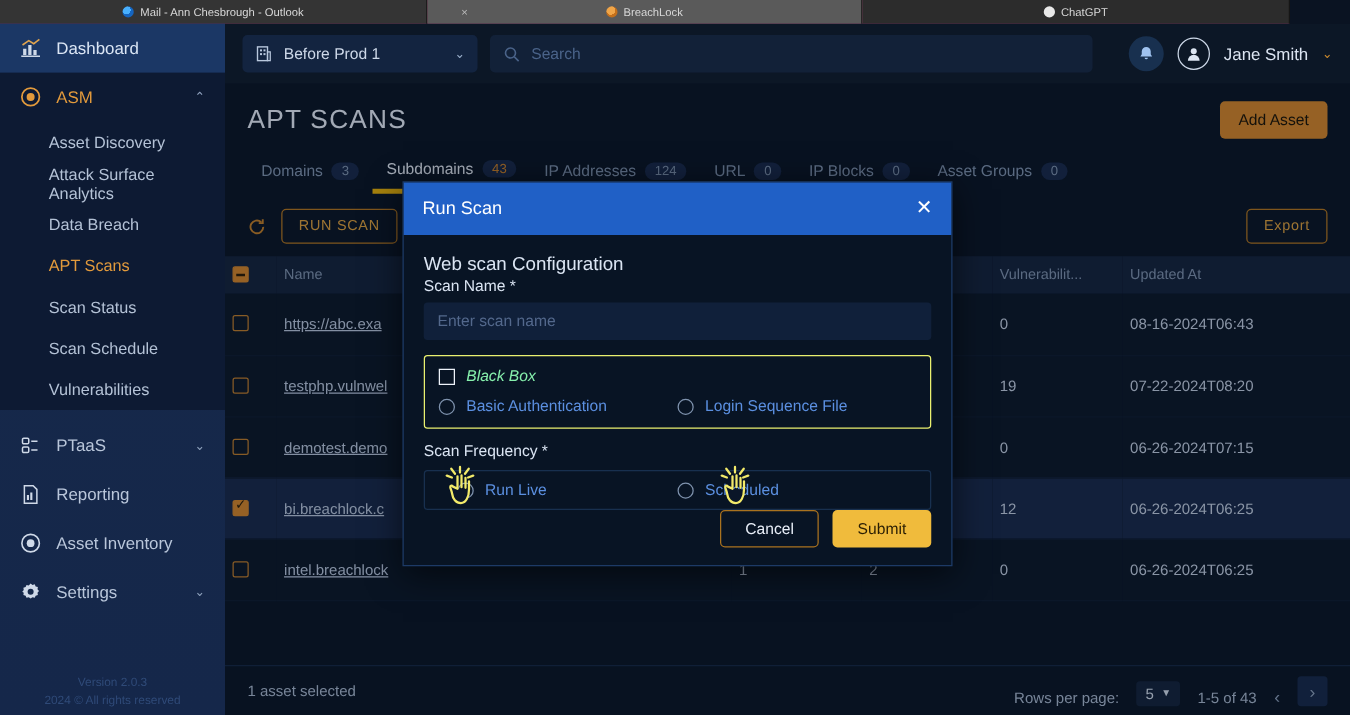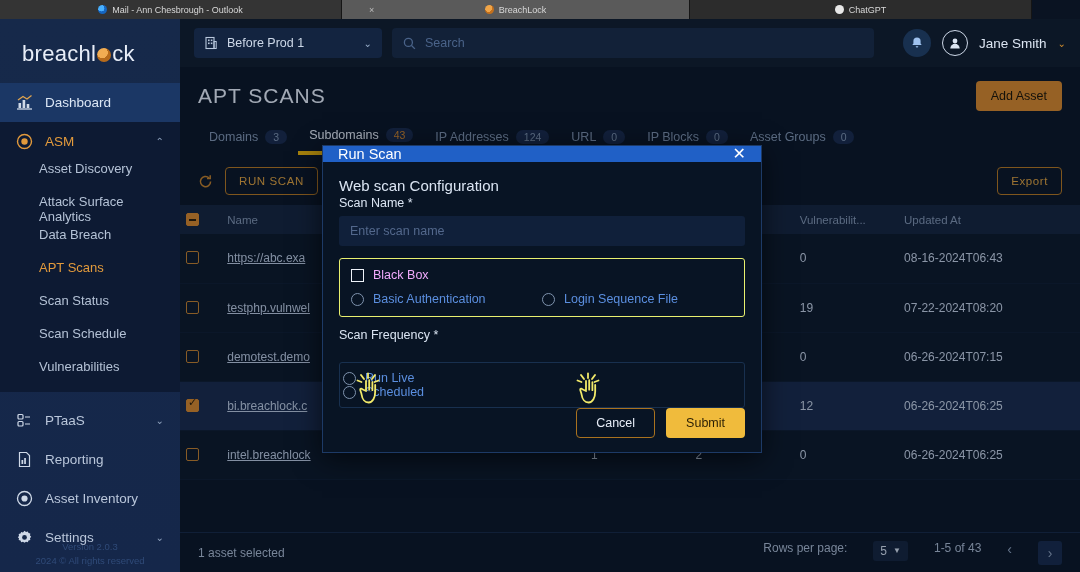--- a/index.html
+++ b/index.html
@@ -47,21 +47,21 @@
   }
   .navitem {
     display:flex; align-items:center; gap:12px; padding:0 16px; height:39px;
     color:#b9c6da; font-size:13.5px; cursor:pointer; position:relative;
   }
   .navitem.active-top { background:#1b3765; color:#dbe6f5; }
   .navitem .ico { width:17px;height:17px; flex:none; display:flex; align-items:center; justify-content:center; }
   .navitem .chev { margin-left:auto; font-size:10px; color:#8fa2bd; }
   .navitem.accent { color:#e29a3c;text-align:right; }
   .subitem {
-    padding:0 16px 0 39px; height:33px; display:flex; align-items:flex-start;
+    padding:0 16px 0 39px; height:33px; display:flex; align-items:center;
     font-size:13px; color:#b4c2d6; cursor:pointer;
   }
   .subitem.sel { color:#e29a3c; }
   .navgroup { background:#0d1a33; }
   .sb-version {
     position:absolute; left:0; right:0; bottom:4px; text-align:center;
     font-size:9.5px; color:#2f4a78; line-height:1.5;
   }
   svg { display:block; }
 
@@ -152,21 +152,21 @@
   .colc { width:86px; }
   .colu { width:150px; }
   .colcb { width:34px; padding-left:14px !important; }
 
   
   .footer {
     position:absolute; bottom:0; left:180px; width:900px; height:40px;
     background:#091525; border-top:1px solid #152844;
     display:flex; align-items:center; padding:0 18px; font-size:12px; color:#a9b9cf;
   }
-  .footer .right { margin-left:auto; display:flex; align-items:flex-start; gap:26px; }
+  .footer .right { margin-left:auto; display:flex; align-items:flex-end; gap:14px; }
   .rpp-select {
     background:#142banana; background:#13233c; border-radius:3px; padding:3px 7px;
     display:flex; align-items:center; gap:6px; cursor:pointer; font-size:12px; color:#d3deec;
   }
   .pgarrow { color:#8ea1bb; cursor:pointer; font-size:14px; }
   .pgarrow.nextbtn {
     background:#16294a; width:24px;height:24px;border-radius:3px;
     display:flex;align-items:center;justify-content:center;
   }
 
@@ -194,29 +194,28 @@
     padding:0 11px; color:#53688c; font-size:12.5px; font-family:inherit;
   }
   .txtinput::placeholder { color:#53688c; }
   .hl-box {
     margin-top:12px; border:1.6px solid #e9f06f; border-radius:3px; padding:9px 11px 10px 11px;
   }
   .opt-row { display:flex; align-items:center; }
   .opt-row + .opt-row { margin-top:10px; }
   .opt { display:flex; align-items:center; gap:9px; cursor:pointer; font-size:12.5px; }
   .opt.half { width:50%; }
-  .opt .lbl-w { color:#f0abfc; }
+  .opt .lbl-w { color:#86efac;font-style:italic; }
   .opt .lbl-b { color:#5b8fe0; }
   .sqbox { width:13px;height:13px;border:1.8px solid #eef3fa; background:transparent; }
   .radio { width:13px;height:13px;border:1.5px solid #7f93ae; border-radius:50%; }
   .freq-label { margin-top:11px; font-size:12.5px; color:#dbe5f3; }
   .freq-box {
-    margin-top:20px; border:1px solid #18304f; border-radius:3px; padding:8px 3px;
+    margin-top:8px; border:1px solid #18304f; border-radius:3px; padding:8px 26px;
     display:flex;
-    flex-direction:column;
   }
   .modal-foot { padding:0 16px 14px 16px; display:flex; justify-content:flex-end; gap:11px; }
   .btn-cancel {
     border:1px solid #a9721f; color:#e8eef8; background:transparent; border-radius:4px;
     padding:7px 19px; font-size:12.5px; cursor:pointer; font-family:inherit;
   }
   .btn-submit {
     border:none; background:#f0bb3c; color:#2a1e04; border-radius:4px;
     padding:7px 20px; font-size:12.5px; cursor:pointer; font-family:inherit;
   }
@@ -237,21 +236,20 @@
       <span class="favicon fav-bl"></span>
       <span class="lbl">BreachLock</span>
     </div>
     <div class="btab t3">
       <span class="favicon fav-gpt"></span>
       <span class="lbl">ChatGPT</span>
     </div>
   </div>
 
   <div class="sidebar">
-    <div class="logo"><span>breachl</span><span class="o"></span><span>ck</span></div>
 
     <div class="navitem active-top">
       <span class="ico">
         <svg width="17" height="17" viewBox="0 0 17 17">
             <path d="M1 15h15" stroke="#cfd9e8" stroke-width="1.3" fill="none"></path>
             <rect x="2.5" y="9" width="2.6" height="5" fill="#cfd9e8"></rect>
             <rect x="6.6" y="6" width="2.6" height="8" fill="#cfd9e8"></rect>
             <rect x="10.7" y="10" width="2.6" height="4" fill="#cfd9e8"></rect>
             <path d="M2 6 L7 2.5 L11 5 L15.5 1.5" stroke="#e0a44e" stroke-width="1.3" fill="none"></path>
           </svg>

